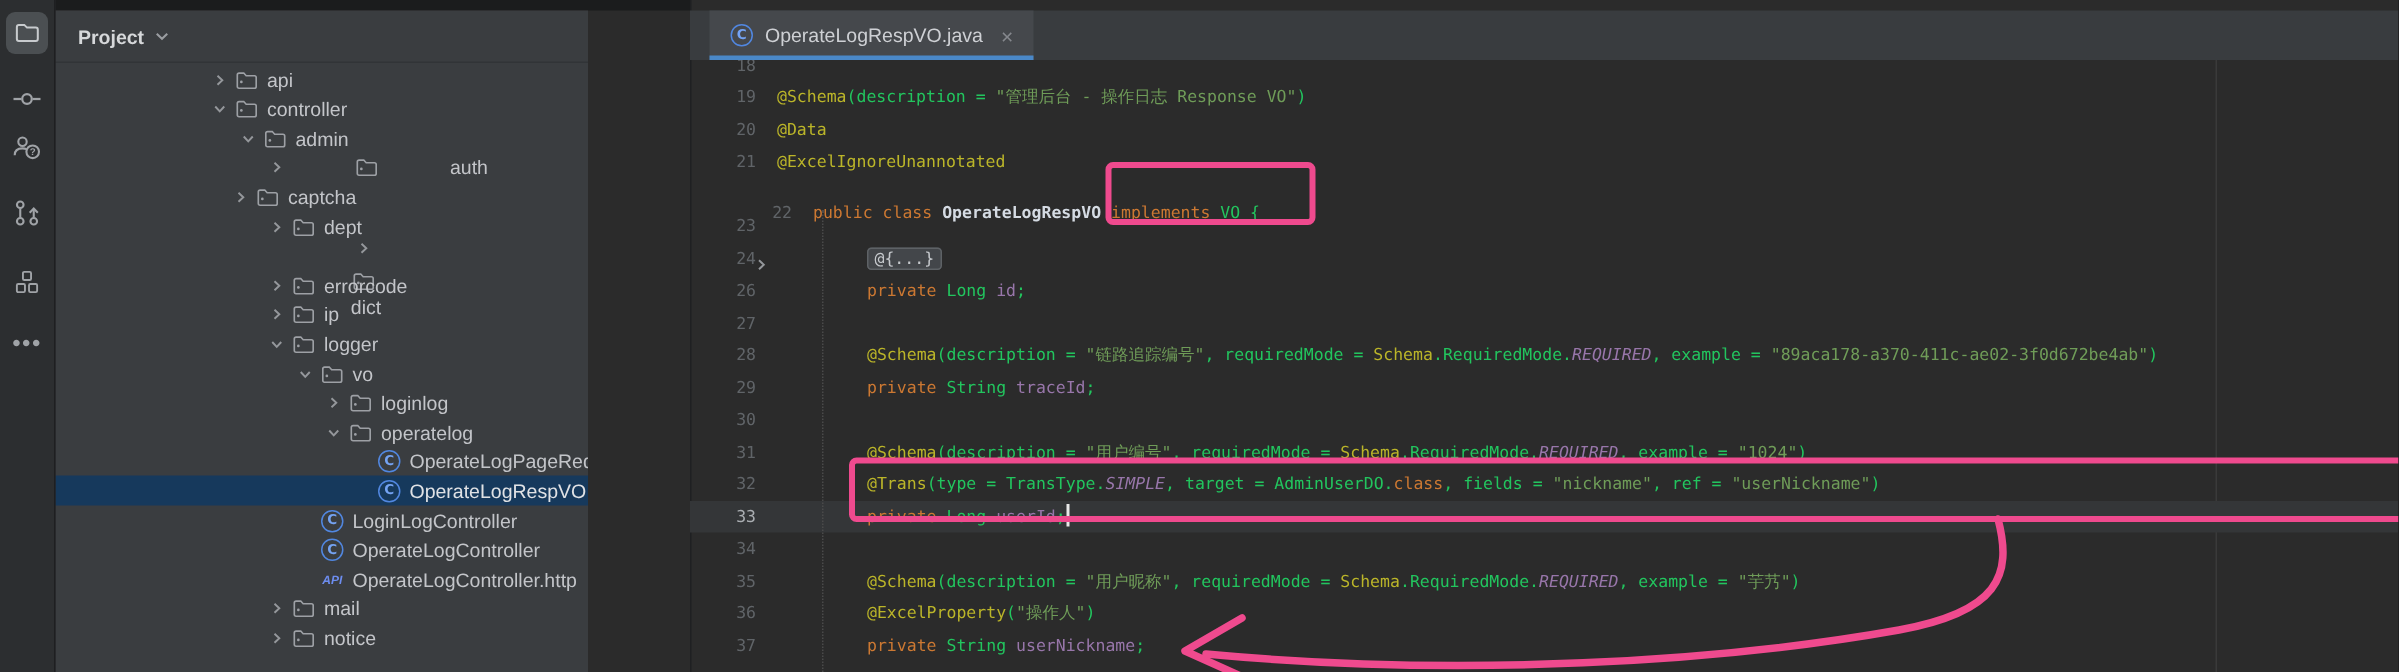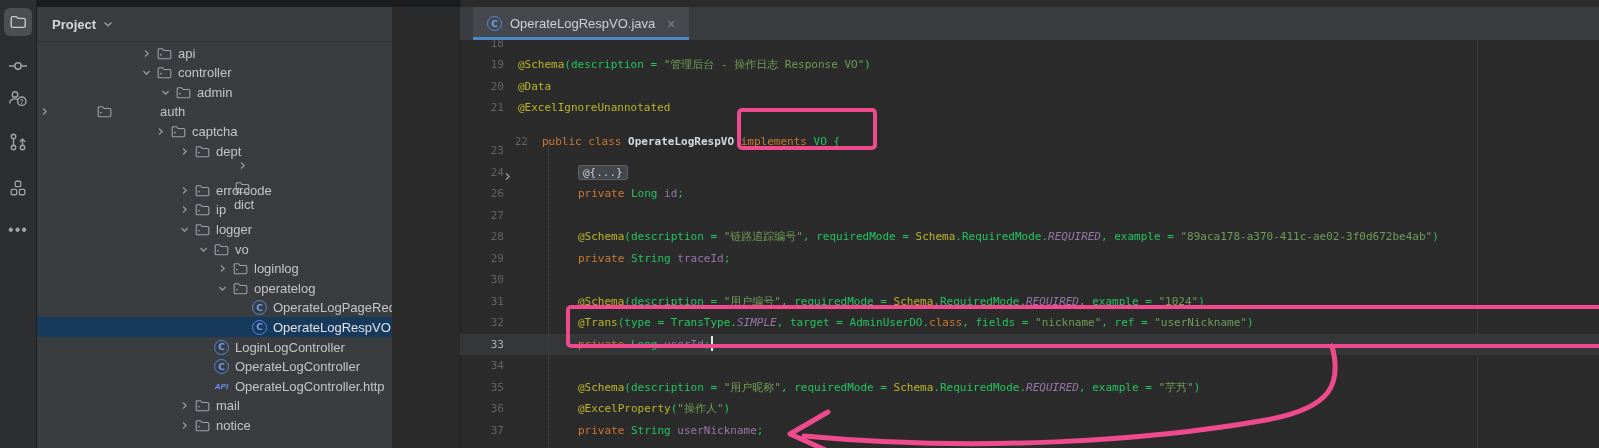--- a/index.html
+++ b/index.html
@@ -164,21 +164,21 @@
             </svg>
           </span>
           <span class="ticon">
             <svg width="15" height="13" viewBox="0 0 15 13">
               <path d="M1.2 2.9q0-1.2 1.2-1.2h3.1l1.6 1.8h5.5q1.2 0 1.2 1.2v5.9q0 1.2-1.2 1.2H2.4q-1.2 0-1.2-1.2z" fill="none" stroke="#9da0a5" stroke-width="1.1"></path>
               <circle cx="3.9" cy="7.6" r="0.9" fill="#9da0a5"></circle>
             </svg>
           </span>
           <span class="tlabel">admin</span>
         </div>
-        <div class="trow" style="top: 58.8px;  gap: 42px;">
+        <div class="trow" style="top: 58.8px; padding-left: 140px; gap: 42px;">
           <span class="tchev">
             <svg width="9" height="9" viewBox="0 0 9 9">
               <path d="M3 1.5 L6.2 4.5 L3 7.5" fill="none" stroke="#94979b" stroke-width="1.3"></path>
             </svg>
           </span>
           <span class="ticon">
             <svg width="15" height="13" viewBox="0 0 15 13">
               <path d="M1.2 2.9q0-1.2 1.2-1.2h3.1l1.6 1.8h5.5q1.2 0 1.2 1.2v5.9q0 1.2-1.2 1.2H2.4q-1.2 0-1.2-1.2z" fill="none" stroke="#9da0a5" stroke-width="1.1"></path>
               <circle cx="3.9" cy="7.6" r="0.9" fill="#9da0a5"></circle>
             </svg>

